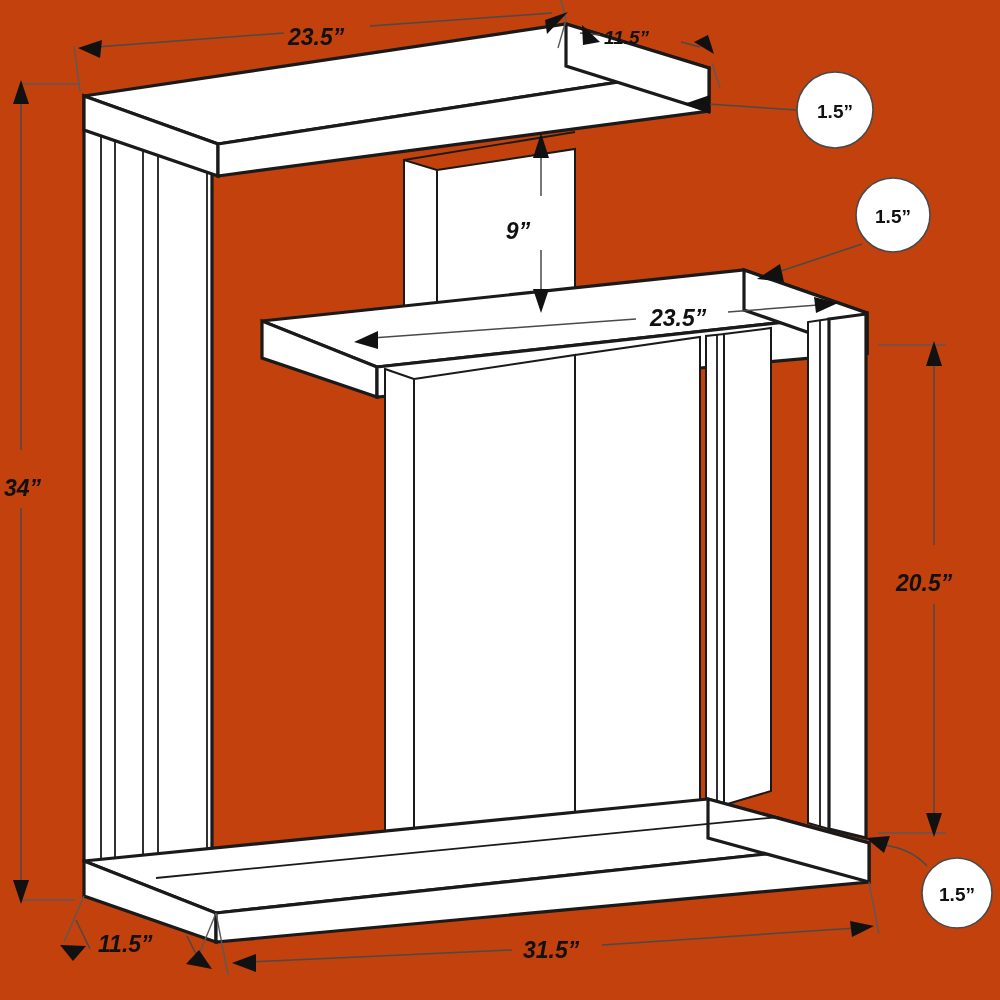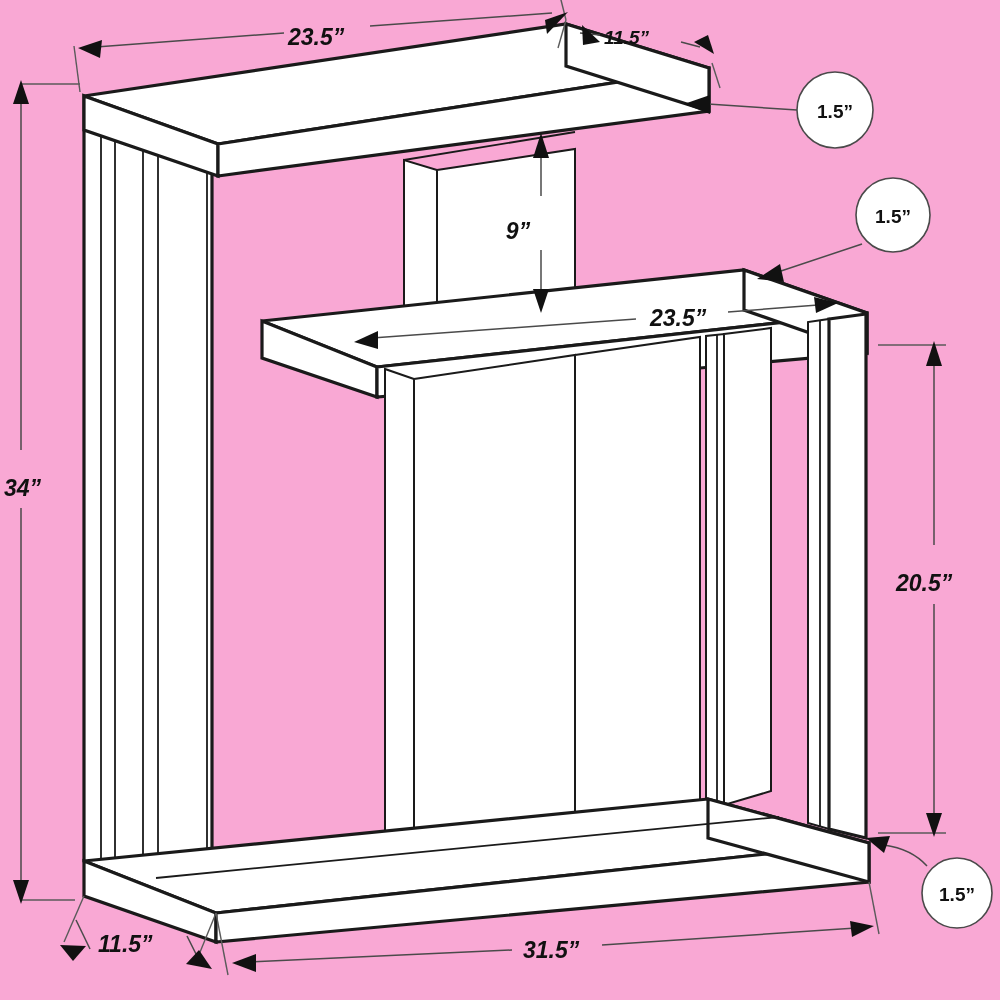--- a/index.html
+++ b/index.html
@@ -10,21 +10,21 @@
   body {
     width: 1000px;
     height: 1000px;
     font-family: "Liberation Sans", sans-serif;
     overflow: hidden;
   }
   #drawing-root {
     position: relative;
     width: 1000px;
     height: 1000px;
-    background: #f9a8d4;
+    background: #c2410c;
   }
   svg#tech-drawing {
     display: block;
     width: 1000px;
     height: 1000px;
   }
   
   .body-outline {
     fill: #ffffff;
     stroke: #1a1a1a;

